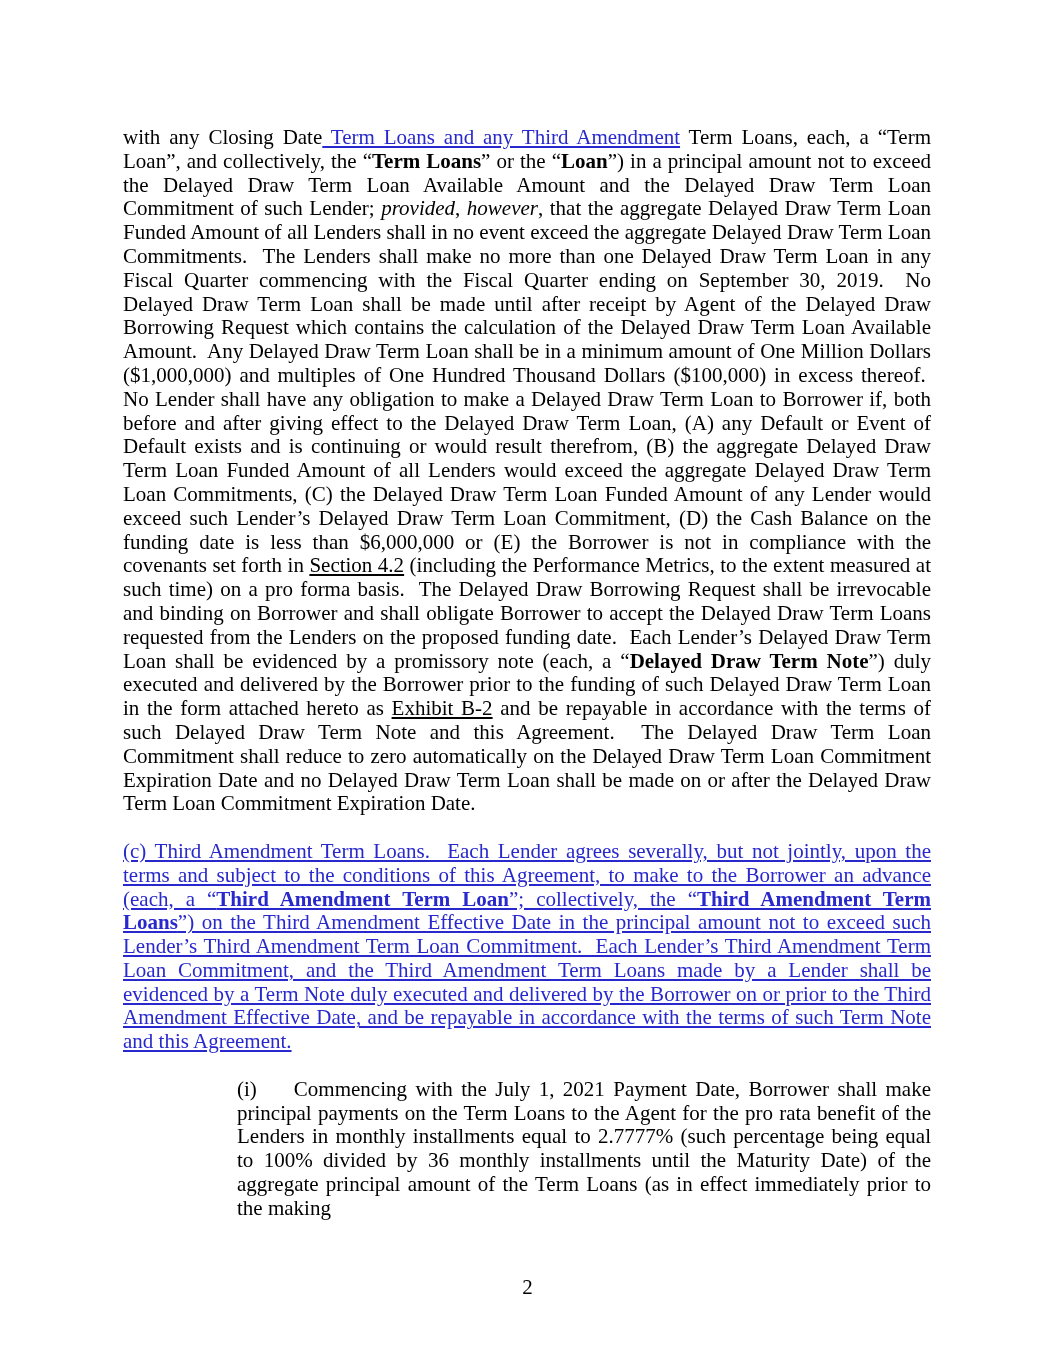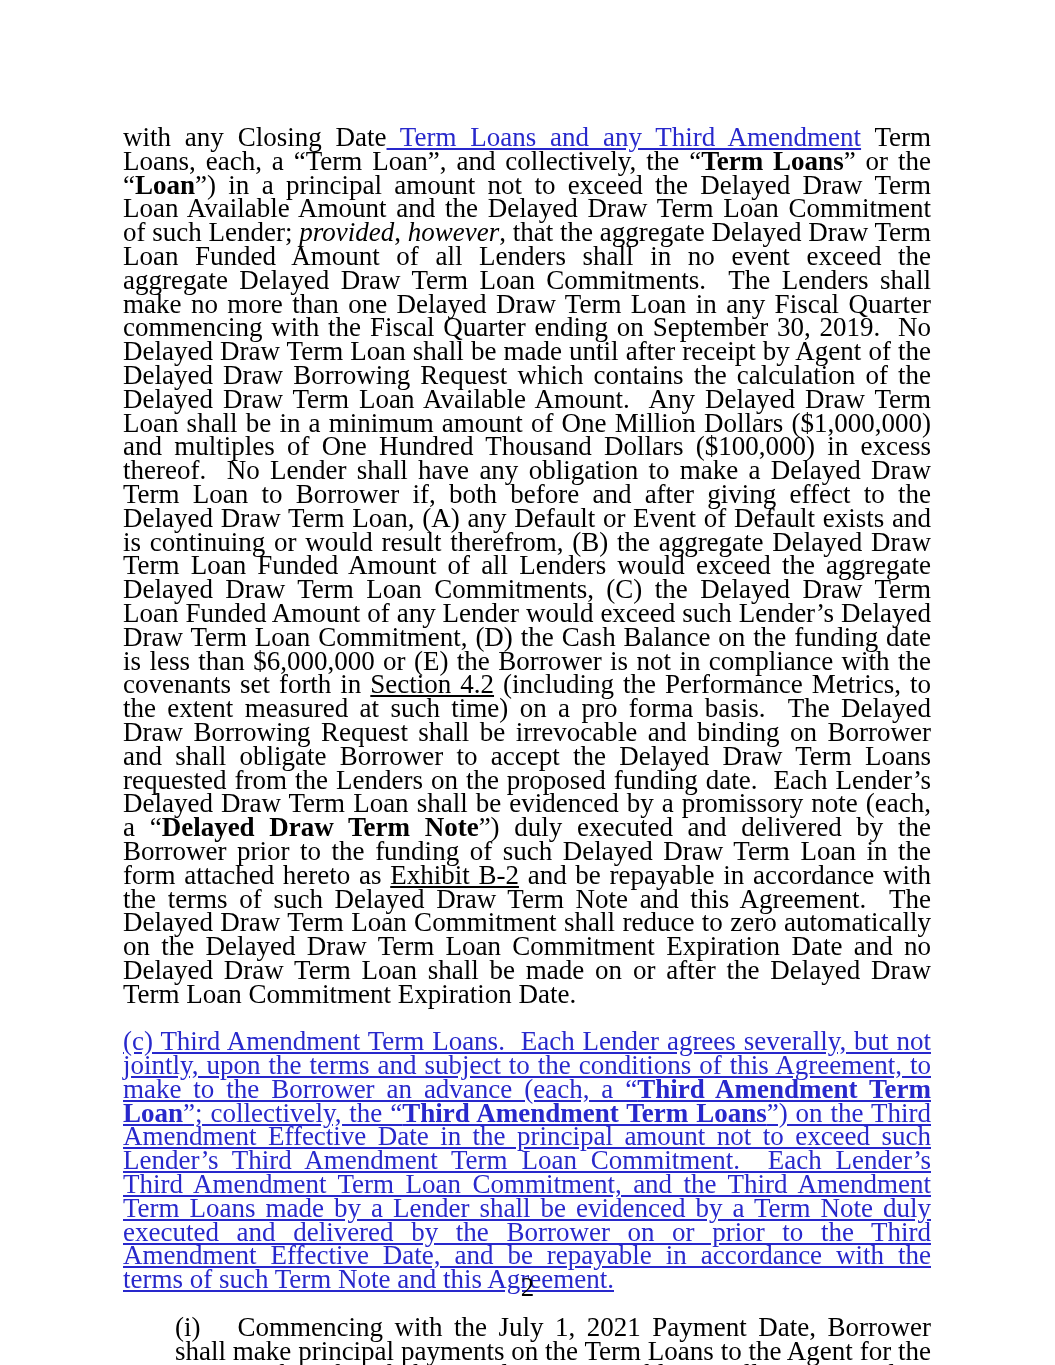--- a/index.html
+++ b/index.html
@@ -2,37 +2,37 @@
 <html><head>
 <meta charset="utf-8">
 <style>
   html, body { margin: 0; padding: 0; background: #ffffff; }
   .page {
     position: relative;
     width: 1055px;
     height: 1365px;
     background: #ffffff;
     font-family: "Liberation Serif", "DejaVu Serif", serif;
-    font-size: 27px;
+    font-size: 21px;
     line-height: 23.8px;
     color: #000000;
     overflow: hidden;
   }
   .content {
     position: absolute;
     left: 123px;
     top: 126px;
     width: 808px;
   }
   .para {
     text-align: justify;
     margin: 0 0 23.8px 0;
   }
   .para.indented {
-    margin-left: 52px;
+    margin-left: 114px;
   }
   .s-b { font-weight: bold; }
   .s-i { font-style: italic; }
   .s-u { text-decoration: underline; }
   .s-ins { color: #2828CC; text-decoration: underline; }
   .tab { display: inline-block; width: 37px; }
   .page-number {
     position: absolute;
     left: 0;
     top: 1276px;

